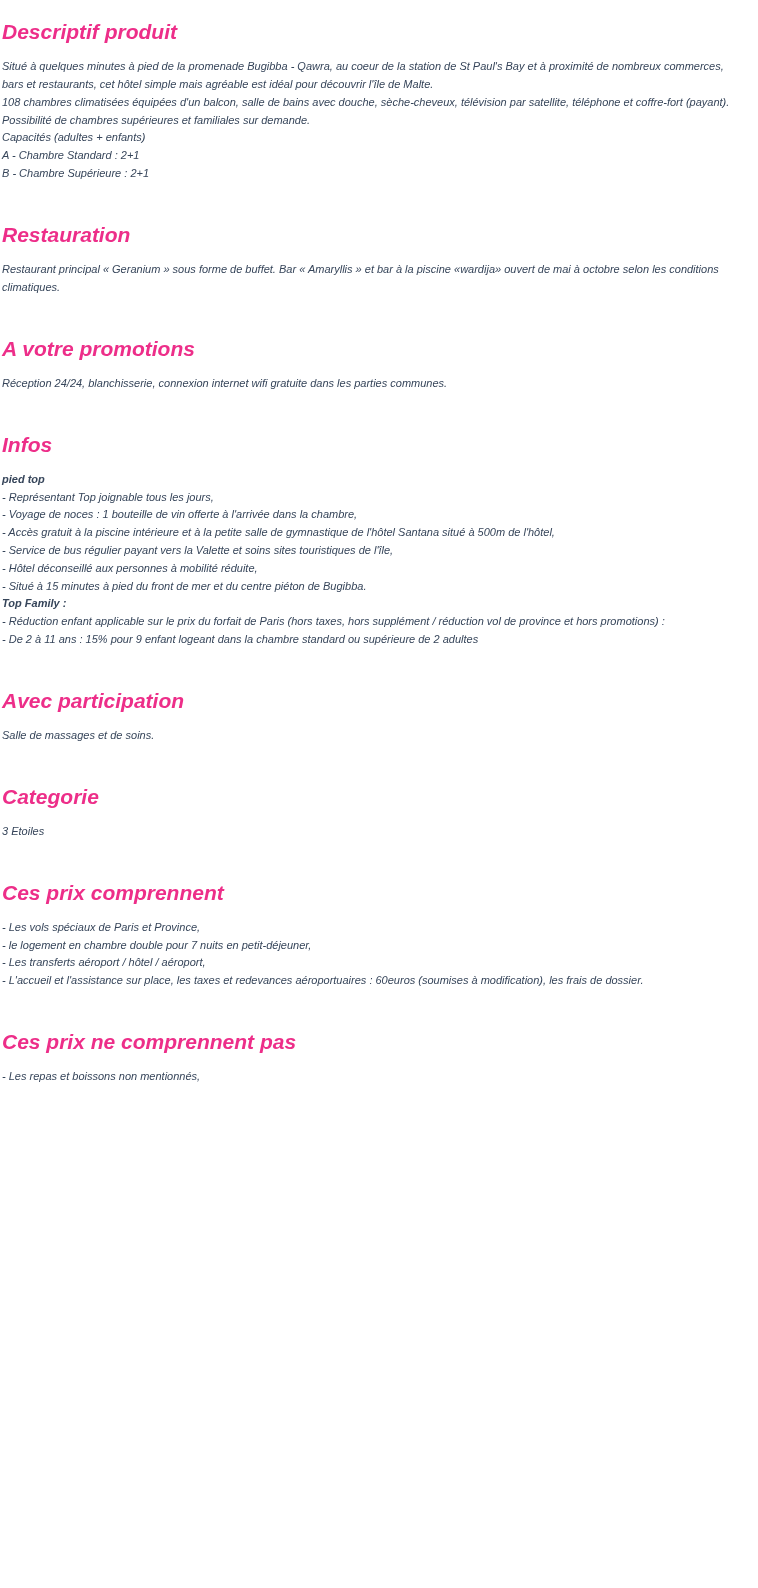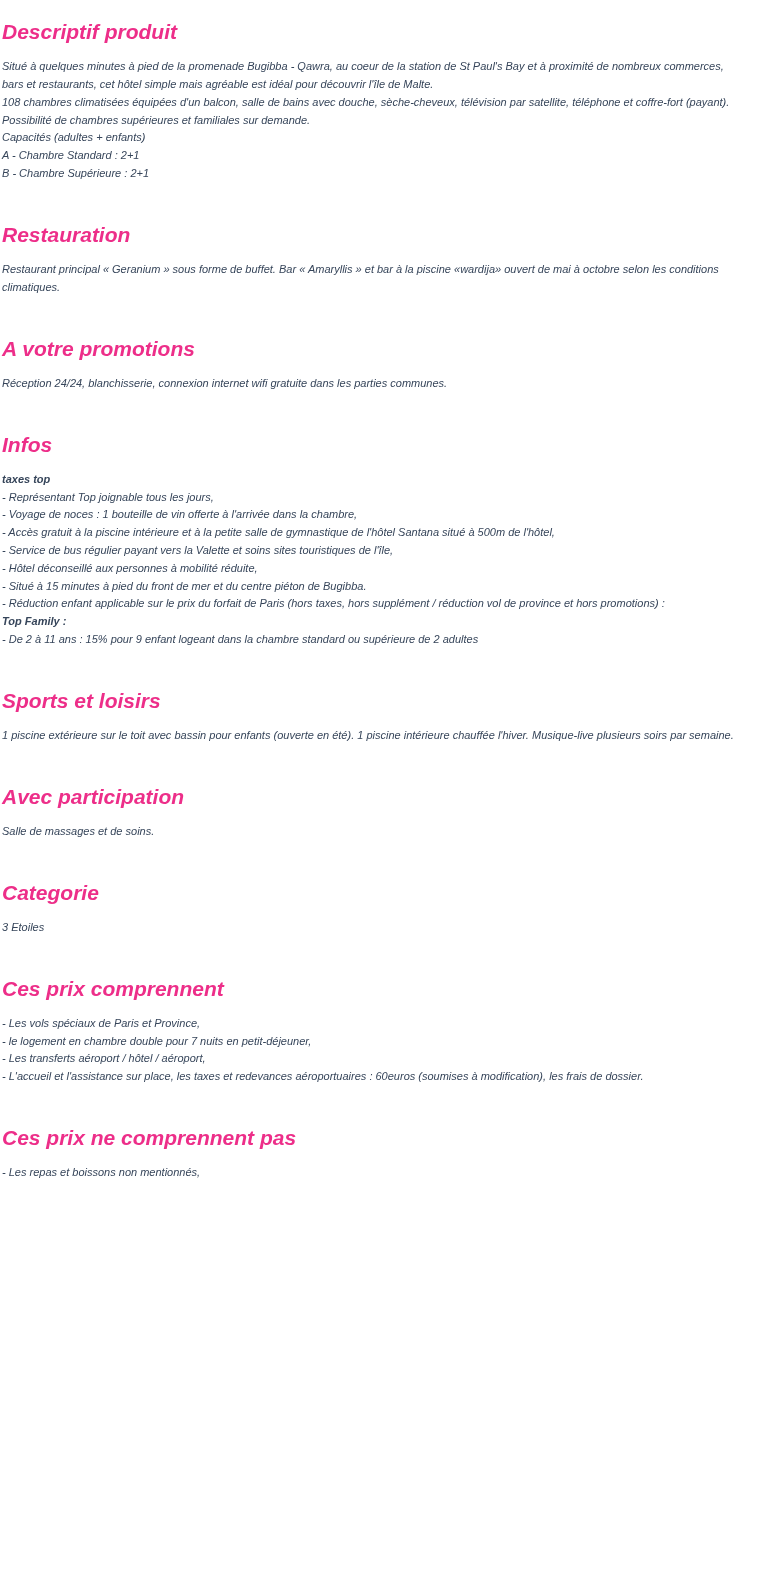--- a/index.html
+++ b/index.html
@@ -60,36 +60,32 @@
     <section class="doc-section">
       <h2 class="heading">Restauration</h2>
       <p class="line">Restaurant principal « Geranium » sous forme de buffet. Bar « Amaryllis » et bar à la piscine «wardija» ouvert de mai à octobre selon les conditions climatiques.</p>
     </section>
     <section class="doc-section">
       <h2 class="heading">A votre promotions</h2>
       <p class="line">Réception 24/24, blanchisserie, connexion internet wifi gratuite dans les parties communes.</p>
     </section>
     <section class="doc-section">
       <h2 class="heading">Infos</h2>
-      <p class="line bold">taxes top</p>
+      <p class="line bold">pied top</p>
       <p class="line">- Représentant Top joignable tous les jours,</p>
       <p class="line">- Voyage de noces : 1 bouteille de vin offerte à l'arrivée dans la chambre,</p>
       <p class="line">- Accès gratuit à la piscine intérieure et à la petite salle de gymnastique de l'hôtel Santana situé à 500m de l'hôtel,</p>
       <p class="line">- Service de bus régulier payant vers la Valette et soins sites touristiques de l'île,</p>
       <p class="line">- Hôtel déconseillé aux personnes à mobilité réduite,</p>
       <p class="line">- Situé à 15 minutes à pied du front de mer et du centre piéton de Bugibba.</p>
     </section>
     <section class="doc-section">
+      <p class="line bold">Top Family :</p>
       <p class="line">- Réduction enfant applicable sur le prix du forfait de Paris (hors taxes, hors supplément / réduction vol de province et hors promotions) :</p>
-      <p class="line bold">Top Family :</p>
       <p class="line">- De 2 à 11 ans : 15% pour 9 enfant logeant dans la chambre standard ou supérieure de 2 adultes</p>
-    </section>
-    <section class="doc-section">
-      <h2 class="heading">Sports et loisirs</h2>
-      <p class="line">1 piscine extérieure sur le toit avec bassin pour enfants (ouverte en été). 1 piscine intérieure chauffée l'hiver. Musique-live plusieurs soirs par semaine.</p>
     </section>
     <section class="doc-section">
       <h2 class="heading">Avec participation</h2>
       <p class="line">Salle de massages et de soins.</p>
     </section>
     <section class="doc-section">
       <h2 class="heading">Categorie</h2>
       <p class="line">3 Etoiles</p>
     </section>
     <section class="doc-section">

